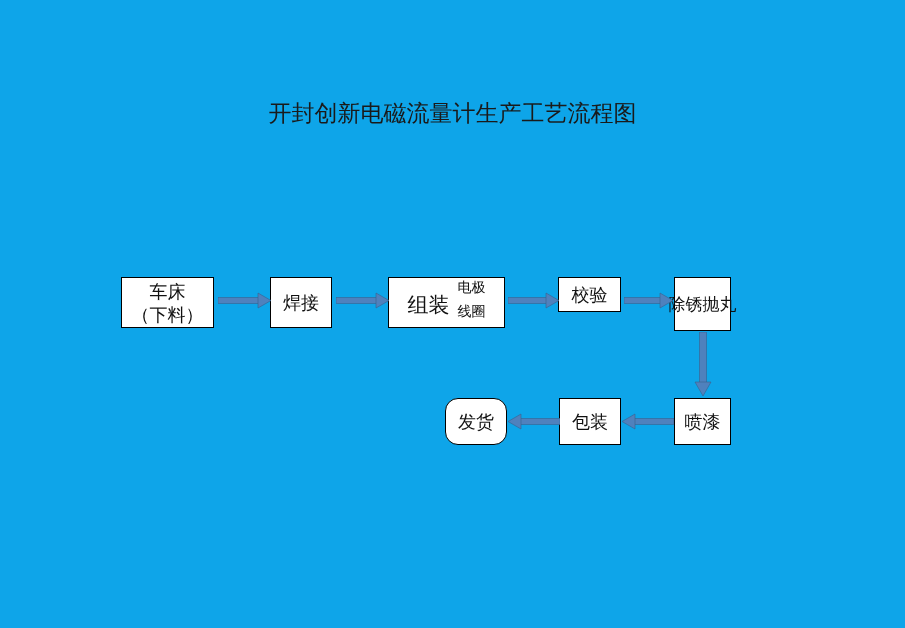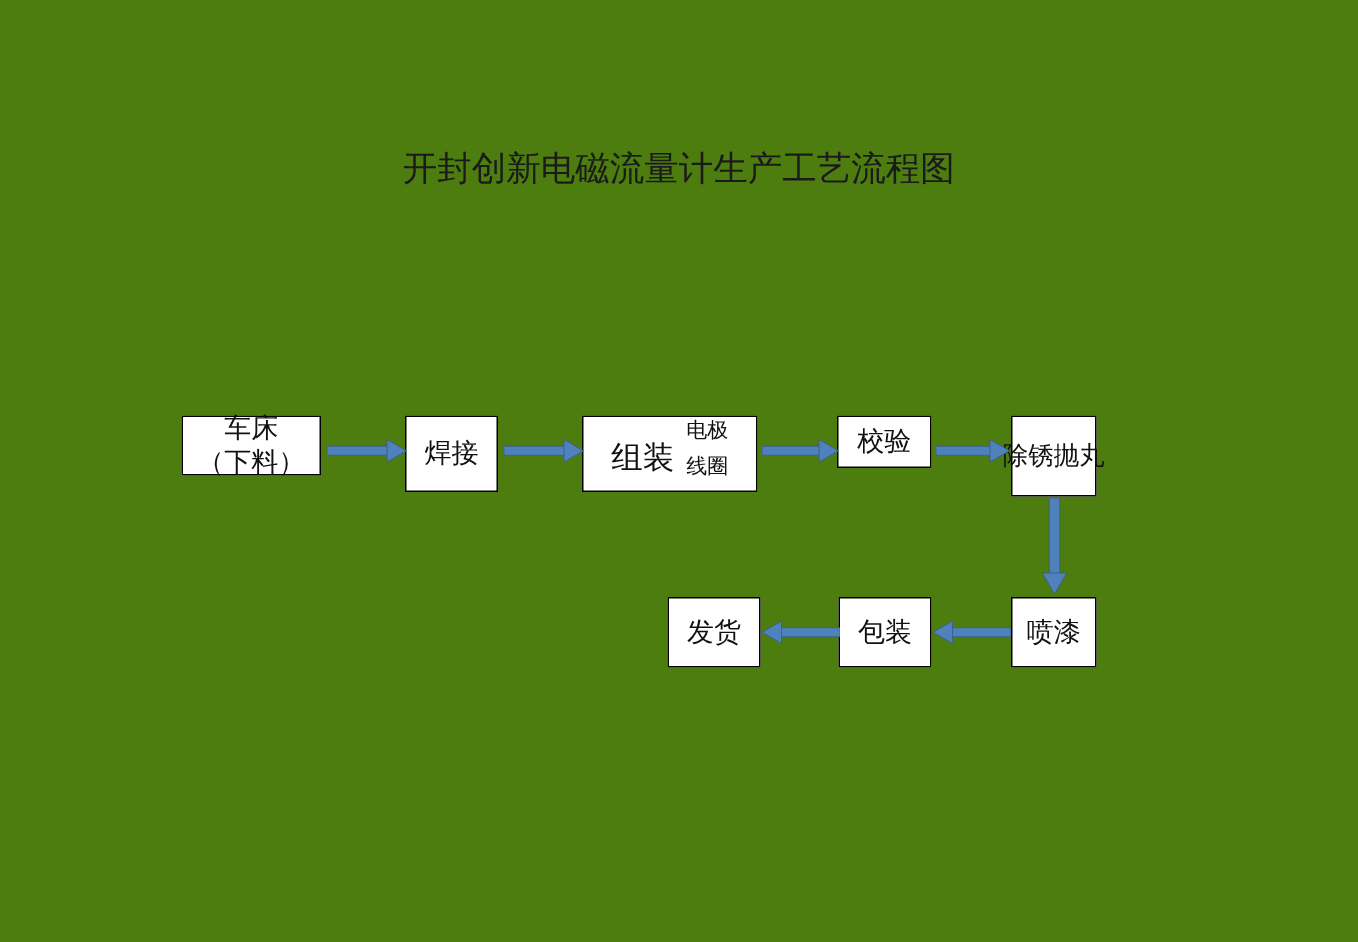--- a/index.html
+++ b/index.html
@@ -9,21 +9,21 @@
     background: #ffffff;
   }
   body {
     font-family: "DejaVu Sans", "Liberation Sans", sans-serif;
     color: #000000;
   }
   #canvas {
     position: relative;
     width: 905px;
     height: 628px;
-    background: #4d7c0f;
+    background: #0ea5e9;
     overflow: hidden;
   }
 
   
   .title {
     position: absolute;
     left: 0;
     top: 98px;
     width: 905px;
     text-align: center;
@@ -51,28 +51,28 @@
     color: #111111;
     text-align: center;
     white-space: nowrap;
   }
   .node .lines {
     display: flex;
     flex-direction: column;
     align-items: center;
     justify-content: center;
   }
-  .node-lathe      { left: 121px; top: 277px; width: 93px;  height: 40px; }
+  .node-lathe      { left: 121px; top: 277px; width: 93px;  height: 51px; }
   .node-weld       { left: 270px; top: 277px; width: 62px;  height: 51px; }
   .node-assemble   { left: 388px; top: 277px; width: 117px; height: 51px; }
   .node-calibrate  { left: 558px; top: 277px; width: 63px;  height: 35px; }
   .node-derust     { left: 674px; top: 277px; width: 57px;  height: 54px; }
   .node-paint      { left: 674px; top: 398px; width: 57px;  height: 47px; }
   .node-package    { left: 559px; top: 398px; width: 62px;  height: 47px; }
-  .node-ship       { left: 445px; top: 398px; width: 62px;  height: 47px; }
+  .node-ship       { left: 445px; top: 398px; width: 62px;  height: 47px; border-radius: 13px; }
 
   
   .assemble-inner {
     display: flex;
     align-items: center;
     justify-content: center;
     gap: 8px;
     width: 100%;
   }
   .assemble-main {

